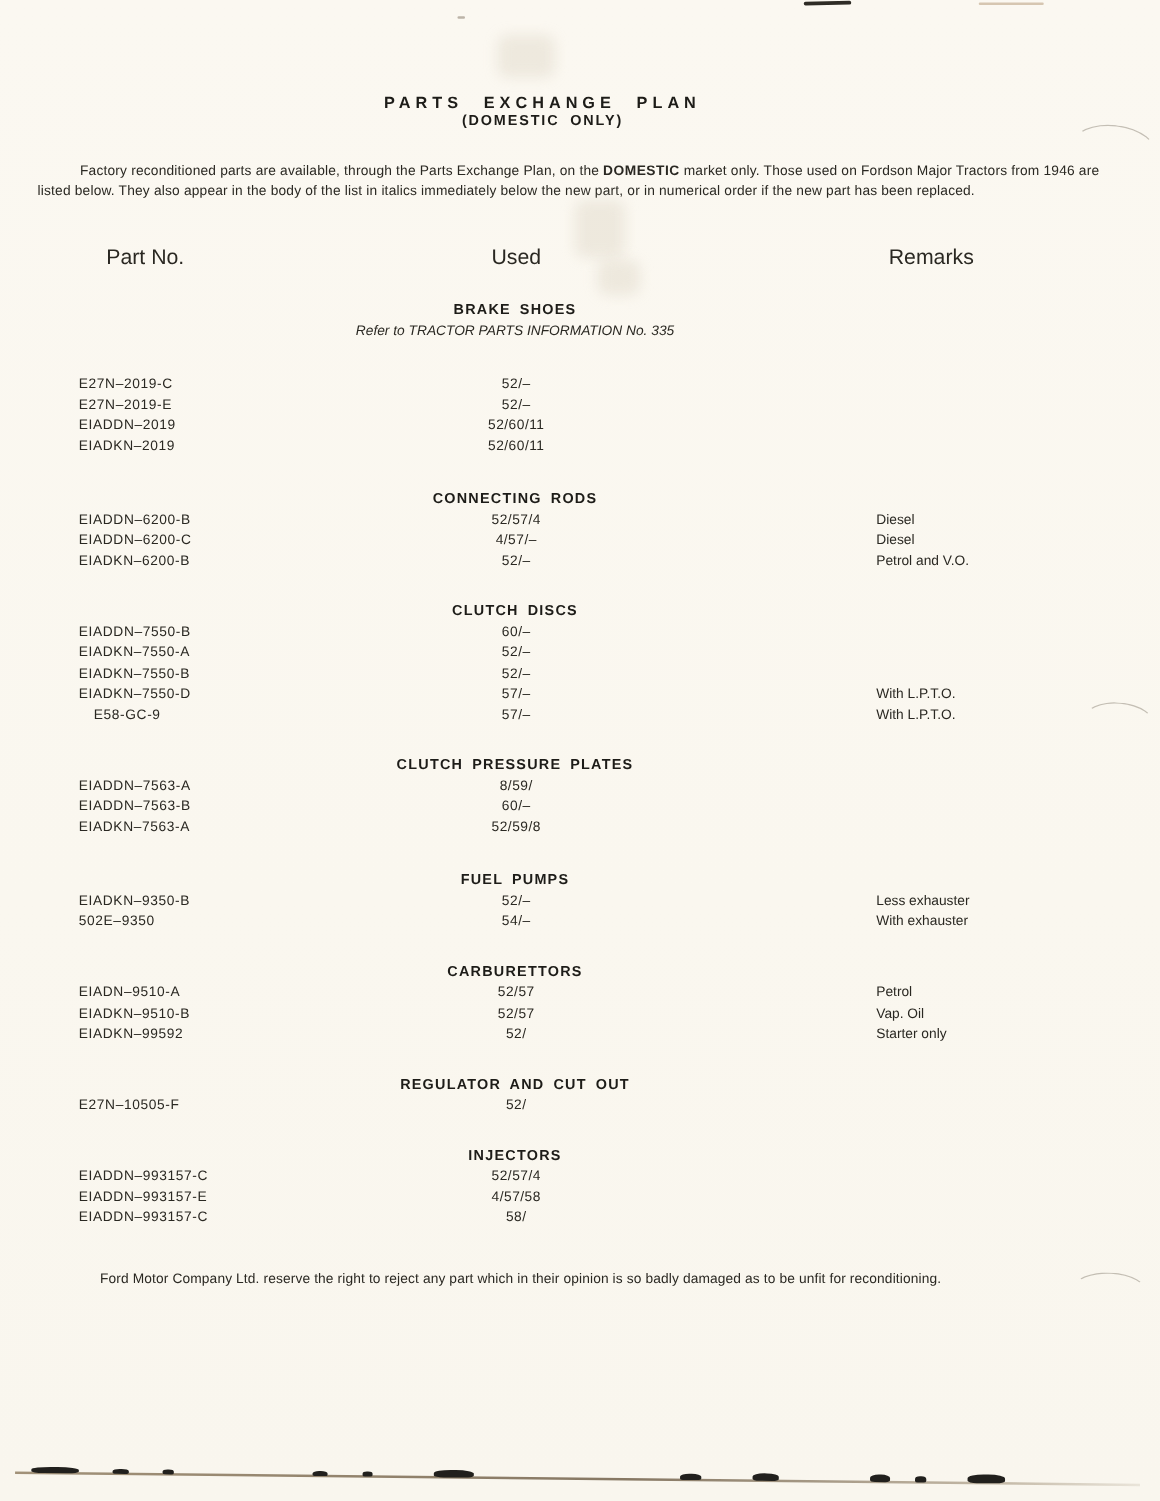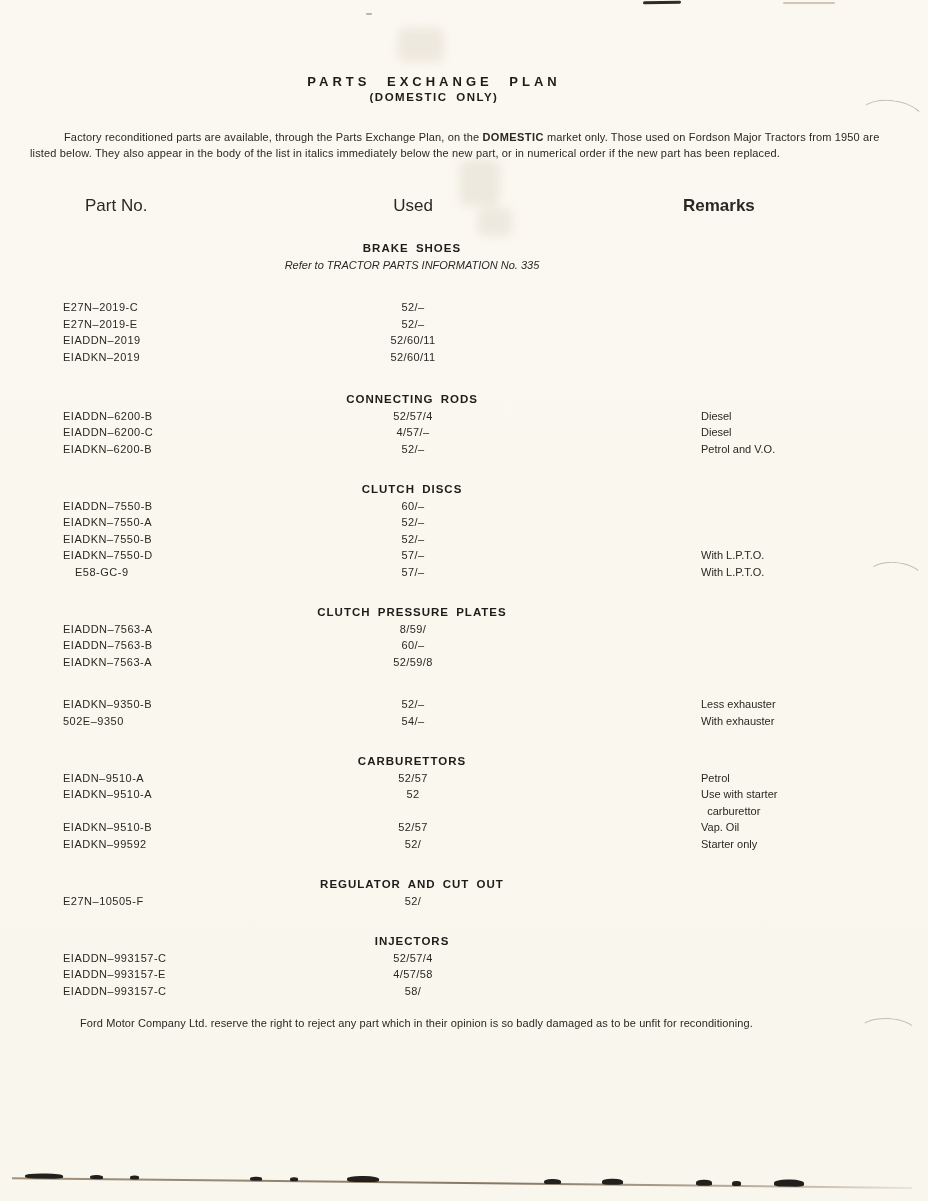--- a/index.html
+++ b/index.html
@@ -25,21 +25,21 @@
   .intro{
     position:absolute;top:118px;left:30px;width:872px;
     font-size:11px;line-height:16px;letter-spacing:.15px;text-indent:34px;color:#2a2822;
   }
   .intro b{letter-spacing:.4px;text-align:right;}
 
   
   .col-headers{position:absolute;top:196px;left:63px;width:820px;height:16px;font-size:17px;color:#2a2822;}
   .col-part{position:absolute;left:22px;top:0;}
   .col-used{position:absolute;left:270px;top:0;width:160px;text-align:center;}
-  .col-remarks{position:absolute;left:620px;top:0;font-weight:bold;}
+  .col-remarks{position:absolute;left:648px;top:0;}
 
   
   .sections{position:absolute;top:240px;left:63px;width:840px;font-size:11px;line-height:16.5px;color:#2a2822;}
   .section{margin-top:24px;}
   .section.first{margin-top:0;}
   .section.gap-lg{margin-top:26px;}
   .sec-heading{
     width:698px;text-align:center;font-weight:bold;font-size:11.5px;
     letter-spacing:1px;word-spacing:3px;color:#1d1c18;
   }
@@ -74,21 +74,21 @@
   .blob{position:absolute;background:#21201d;border-radius:45% 45% 25% 25%;}
 </style>
 </head>
 <body>
 
 <div class="page">
 
   <div class="doc-title">PARTS EXCHANGE PLAN</div>
   <div class="doc-subtitle">(DOMESTIC ONLY)</div>
 
-  <p class="intro"><span>Factory reconditioned parts are available, through the Parts Exchange Plan, on the </span><b>DOMESTIC</b><span> market only. Those used on Fordson Major Tractors from 1950 are listed below. They also appear in the body of the list in italics immediately below the new part, or in numerical order if the new part has been replaced.</span></p>
+  <p class="intro"><span>Factory reconditioned parts are available, through the Parts Exchange Plan, on the </span><b>DOMESTIC</b><span> market only. Those used on Fordson Major Tractors from 1946 are listed below. They also appear in the body of the list in italics immediately below the new part, or in numerical order if the new part has been replaced.</span></p>
 
   <div class="col-headers">
     <span class="col-part">Part No.</span>
     <span class="col-used">Used</span>
     <span class="col-remarks">Remarks</span>
   </div>
 
   <div class="sections">
       <div class="section first">
         <div class="sec-heading">BRAKE SHOES</div>
@@ -172,43 +172,38 @@
           <div class="cell-used">60/–</div>
           <div class="cell-remarks"></div>
         </div>
         <div class="row">
           <div class="cell-part">EIADKN–7563-A</div>
           <div class="cell-used">52/59/8</div>
           <div class="cell-remarks"></div>
         </div>
       </div>
       <div class="section gap-lg">
+        <div class="sec-heading">FUEL PUMPS</div>
         <div class="row">
           <div class="cell-part">EIADKN–9350-B</div>
           <div class="cell-used">52/–</div>
           <div class="cell-remarks">Less exhauster</div>
         </div>
         <div class="row">
           <div class="cell-part">502E–9350</div>
           <div class="cell-used">54/–</div>
           <div class="cell-remarks">With exhauster</div>
         </div>
       </div>
       <div class="section">
         <div class="sec-heading">CARBURETTORS</div>
         <div class="row">
           <div class="cell-part">EIADN–9510-A</div>
           <div class="cell-used">52/57</div>
           <div class="cell-remarks">Petrol</div>
-        </div>
-        <div class="row">
-          <div class="cell-part">EIADKN–9510-A</div>
-          <div class="cell-used">52</div>
-          <div class="cell-remarks">Use with starter
-  carburettor</div>
         </div>
         <div class="row">
           <div class="cell-part">EIADKN–9510-B</div>
           <div class="cell-used">52/57</div>
           <div class="cell-remarks">Vap. Oil</div>
         </div>
         <div class="row">
           <div class="cell-part">EIADKN–99592</div>
           <div class="cell-used">52/</div>
           <div class="cell-remarks">Starter only</div>

